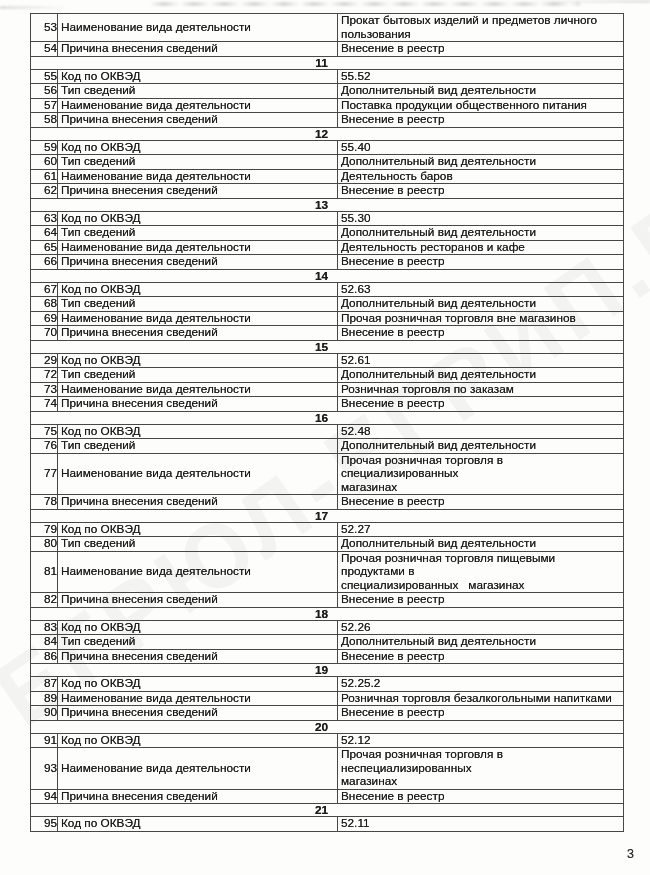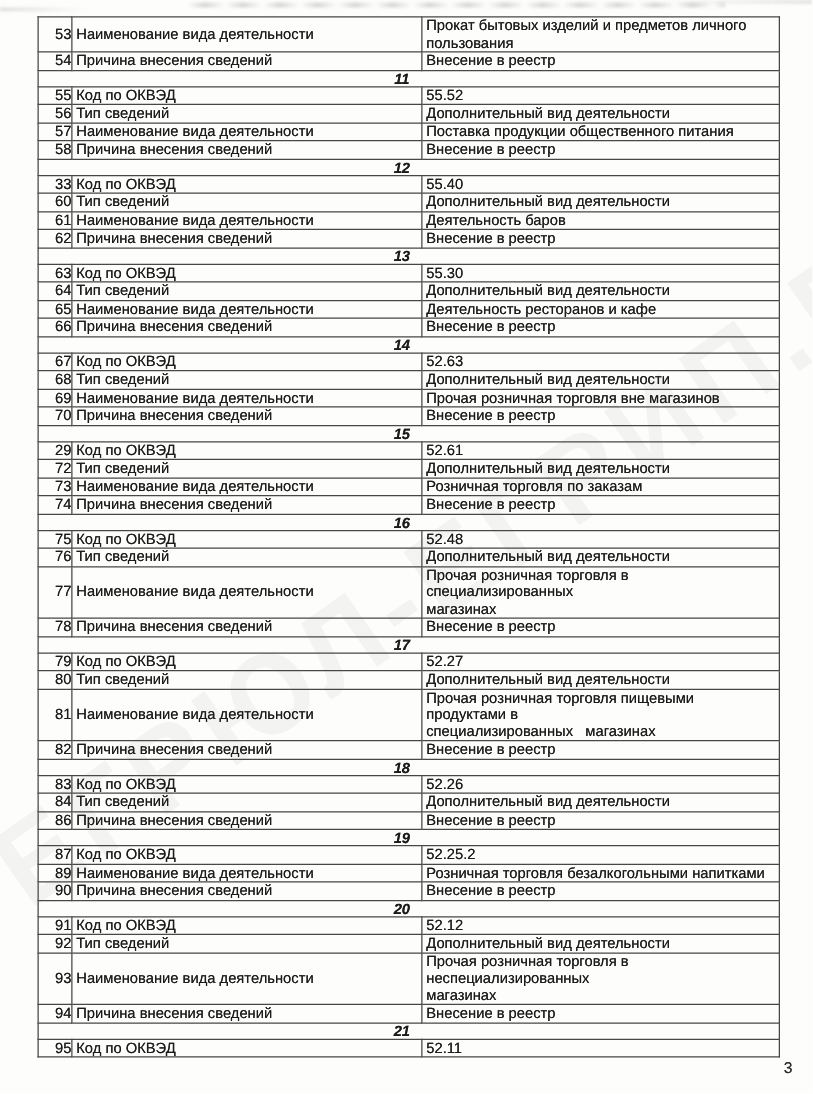--- a/index.html
+++ b/index.html
@@ -36,21 +36,21 @@
     border:1.4px solid #474747;
     padding:0 3px;
     vertical-align:middle;
     line-height:13.5px;
     color:#1c1c1c;
     text-shadow:0 0 .4px rgba(25,25,25,.85);
     overflow:hidden;
   }
   tr.row{height:13px;}
   tr.row.tall{height:28px;}
-  tr.sec{height:12px;font-style:italic;}
+  tr.sec{height:12px;}
   tr.sec td{
     text-align:center;font-weight:bold;padding-right:14px;
     line-height:12px;
   }
   .tbl .c-num{text-align:center;padding:0 13px;}
   .tbl .c-val{white-space:pre-wrap;}
   .pagenum{
     position:absolute;top:847px;right:16px;
     font-size:12.5px;color:#2e2e2e;
     text-shadow:0 0 .4px rgba(40,40,40,.8);
@@ -104,21 +104,21 @@
         </tr>
         <tr class="row">
           <td class="c-num">58</td>
           <td class="c-label">Причина внесения сведений</td>
           <td class="c-val">Внесение в реестр</td>
         </tr>
         <tr class="sec">
           <td colspan="3">12</td>
         </tr>
         <tr class="row">
-          <td class="c-num">33</td>
+          <td class="c-num">59</td>
           <td class="c-label">Код по ОКВЭД</td>
           <td class="c-val">55.40</td>
         </tr>
         <tr class="row">
           <td class="c-num">60</td>
           <td class="c-label">Тип сведений</td>
           <td class="c-val">Дополнительный вид деятельности</td>
         </tr>
         <tr class="row">
           <td class="c-num">61</td>
@@ -284,25 +284,20 @@
           <td class="c-val">Внесение в реестр</td>
         </tr>
         <tr class="sec">
           <td colspan="3">20</td>
         </tr>
         <tr class="row">
           <td class="c-num">91</td>
           <td class="c-label">Код по ОКВЭД</td>
           <td class="c-val">52.12</td>
         </tr>
-        <tr class="row">
-          <td class="c-num">92</td>
-          <td class="c-label">Тип сведений</td>
-          <td class="c-val">Дополнительный вид деятельности</td>
-        </tr>
         <tr class="row tall">
           <td class="c-num">93</td>
           <td class="c-label">Наименование вида деятельности</td>
           <td class="c-val">Прочая розничная торговля в неспециализированных
 магазинах</td>
         </tr>
         <tr class="row">
           <td class="c-num">94</td>
           <td class="c-label">Причина внесения сведений</td>
           <td class="c-val">Внесение в реестр</td>

